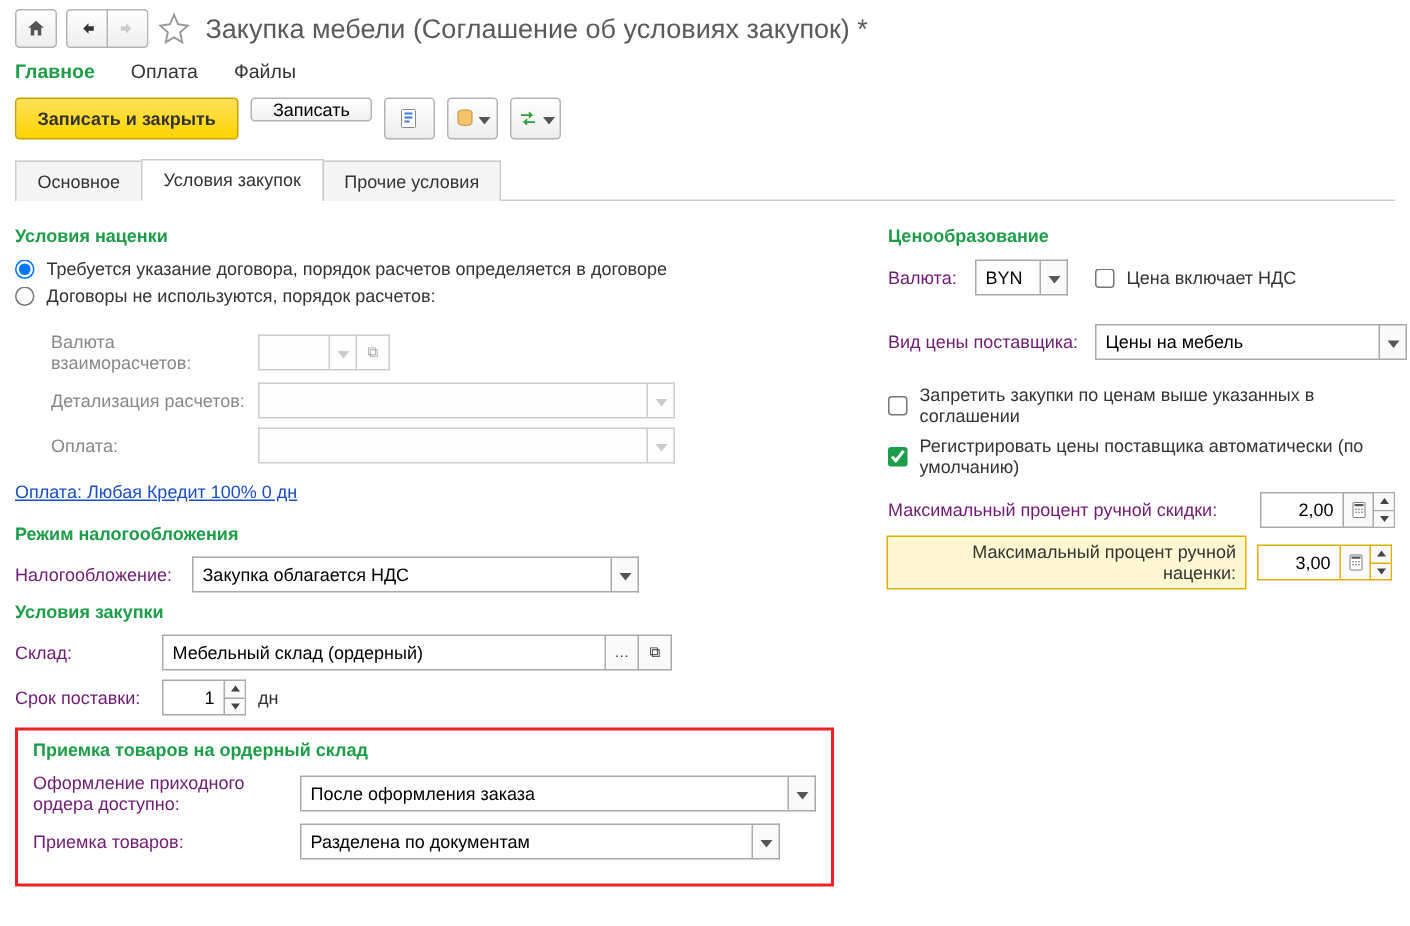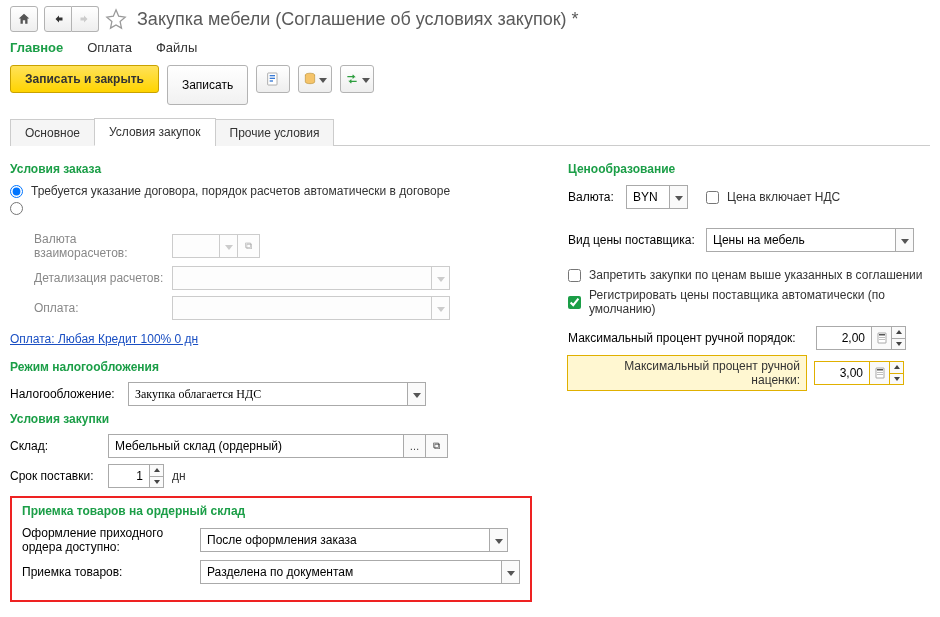--- a/index.html
+++ b/index.html
@@ -14,37 +14,37 @@
   .title { font-size:18px; font-weight:normal; color:#5a5a5a; margin-left:4px; }
 
   
   .main-tabs { display:flex; gap:24px; margin:8px 0 10px 0; }
   .main-tabs span { font-size:13px; cursor:pointer; }
   .main-tabs .active { color:#1b9e47; font-weight:bold; }
 
   
   .actions { display:flex; gap:8px; margin-bottom:12px; }
   .btn.yellow { background:linear-gradient(#ffe259,#ffd400); border-color:#c9a200; font-weight:bold; color:#333; padding:0 14px; height:28px; }
-  .btn.plain { background:linear-gradient(#fff,#f1f1f1); height:40px; padding:0 14px; }
+  .btn.plain { background:linear-gradient(#fff,#f1f1f1); height:16px; padding:0 14px; }
   .btn.icon { width:34px; height:28px; padding:0; }
 
   
   .sub-tabs { display:flex; border-bottom:1px solid #ccc; margin-bottom:12px;align-items:center; }
   .sub-tab { padding:6px 14px; border:1px solid #ccc; border-bottom:none; background:#f5f5f5; margin-right:-1px; cursor:pointer; position:relative; top:1px; color:#333; }
   .sub-tab.active { background:#fff; border-bottom:1px solid #fff; }
 
   
   .columns { display:flex; gap:36px; }
   .col-left { flex:0 0 500px; }
   .col-right { flex:1; }
 
   .section-title { color:#1b9e47; font-weight:bold; margin:4px 0 8px 0; font-size:12px; }
 
   .row { display:flex; align-items:center; gap:8px; margin:6px 0; }
-  .row label.lbl { width:130px; color:#000000; }
+  .row label.lbl { width:130px; color:#701a75; }
   .row label.lbl.dim { color:#888; }
 
   .radio { display:flex; align-items:center; gap:8px; margin:4px 0; }
   .radio input { margin:0; }
 
   .field { display:flex; align-items:stretch; height:24px; }
   .field input[type=text] { border:1px solid #aaa; padding:0 6px; height:100%; font-size:12px; }
   .field .dd { border:1px solid #aaa; border-left:none; width:18px; display:flex; align-items:center; justify-content:center; background:#fafafa; cursor:pointer; }
   .field .sq { border:1px solid #aaa; border-left:none; width:22px; display:flex; align-items:center; justify-content:center; background:#fafafa; cursor:pointer; font-size:10px; }
   .field.dim input, .field.dim .dd, .field.dim .sq { border-color:#ccc; background:#fdfdfd; color:#aaa; }
@@ -142,28 +142,29 @@
   <div class="sub-tabs">
     <div class="sub-tab">Основное</div>
     <div class="sub-tab active">Условия закупок</div>
     <div class="sub-tab">Прочие условия</div>
   </div>
 
   <div class="columns">
 
     <div class="col-left">
 
-      <div class="section-title">Условия заказа</div>
+      <div class="section-title">Условия наценки</div>
 
       <label class="radio">
         <input type="radio" name="pay" checked="" style="">
-        <span>Требуется указание договора, порядок расчетов автоматически в договоре</span>
+        <span>Требуется указание договора, порядок расчетов определяется в договоре</span>
       </label>
       <label class="radio">
         <input type="radio" name="pay" style="">
+        <span>Договоры не используются, порядок расчетов:</span>
       </label>
 
       <div class="left-indent">
         <div class="row">
           <label class="lbl dim">Валюта взаиморасчетов:</label>
           <div class="field dim">
             <input type="text" style="width: 48px;" disabled="">
             <div class="dd">
                 <span class="chev dim"></span>
               </div>
@@ -189,21 +190,21 @@
           </div>
         </div>
       </div>
 
       <a class="link">Оплата: Любая Кредит 100% 0 дн</a>
 
       <div class="section-title">Режим налогообложения</div>
       <div class="row">
         <label class="lbl" style="width:110px">Налогообложение:</label>
         <div class="field">
-          <input type="text" style="width: 280px; font-family: Liberation Serif, serif;" value="Закупка облагается НДС">
+          <input type="text" style="width: 280px;" value="Закупка облагается НДС">
           <div class="dd">
               <span class="chev"></span>
             </div>
         </div>
       </div>
 
       <div class="section-title" style="margin-top:4px">Условия закупки</div>
       <div class="row">
         <label class="lbl" style="width:90px">Склад:</label>
         <div class="field">
@@ -223,21 +224,21 @@
         </div>
         <span>дн</span>
       </div>
 
       
       <div class="red-box">
         <div class="section-title" style="margin-top:0">Приемка товаров на ордерный склад</div>
         <div class="row">
           <label class="lbl">Оформление приходного ордера доступно:</label>
           <div class="field">
-            <input type="text" style="width: 290px;" value="После оформления заказа">
+            <input type="text" style="width: 326px;" value="После оформления заказа">
             <div class="dd">
                 <span class="chev"></span>
               </div>
           </div>
         </div>
         <div class="row">
           <label class="lbl">Приемка товаров:</label>
           <div class="field">
             <input type="text" style="width: 302px;" value="Разделена по документам">
             <div class="dd">
@@ -279,21 +280,21 @@
       <label class="check" style="margin-top:16px;">
         <input type="checkbox" style="">
         <span>Запретить закупки по ценам выше указанных в соглашении</span>
       </label>
       <label class="check">
         <input type="checkbox" checked="" style="accent-color: rgb(27, 158, 71);">
         <span>Регистрировать цены поставщика автоматически (по умолчанию)</span>
       </label>
 
       <div class="row" style="margin-top:10px">
-        <label class="lbl" style="width:240px">Максимальный процент ручной порядок:</label>
+        <label class="lbl" style="width:240px">Максимальный процент ручной скидки:</label>
         <div class="field">
           <input type="text" class="num-input" value="2,00" style="">
           <div class="calc">
             <svg viewBox="0 0 24 24" fill="#555">
                 <rect x="4" y="2" width="16" height="20" rx="1" fill="#fff" stroke="#555"></rect>
                 <rect x="6" y="4" width="12" height="3" fill="#555"></rect>
                 <circle cx="8" cy="11" r="1"></circle>
                 <circle cx="12" cy="11" r="1"></circle>
                 <circle cx="16" cy="11" r="1"></circle>
                 <circle cx="8" cy="15" r="1"></circle>

